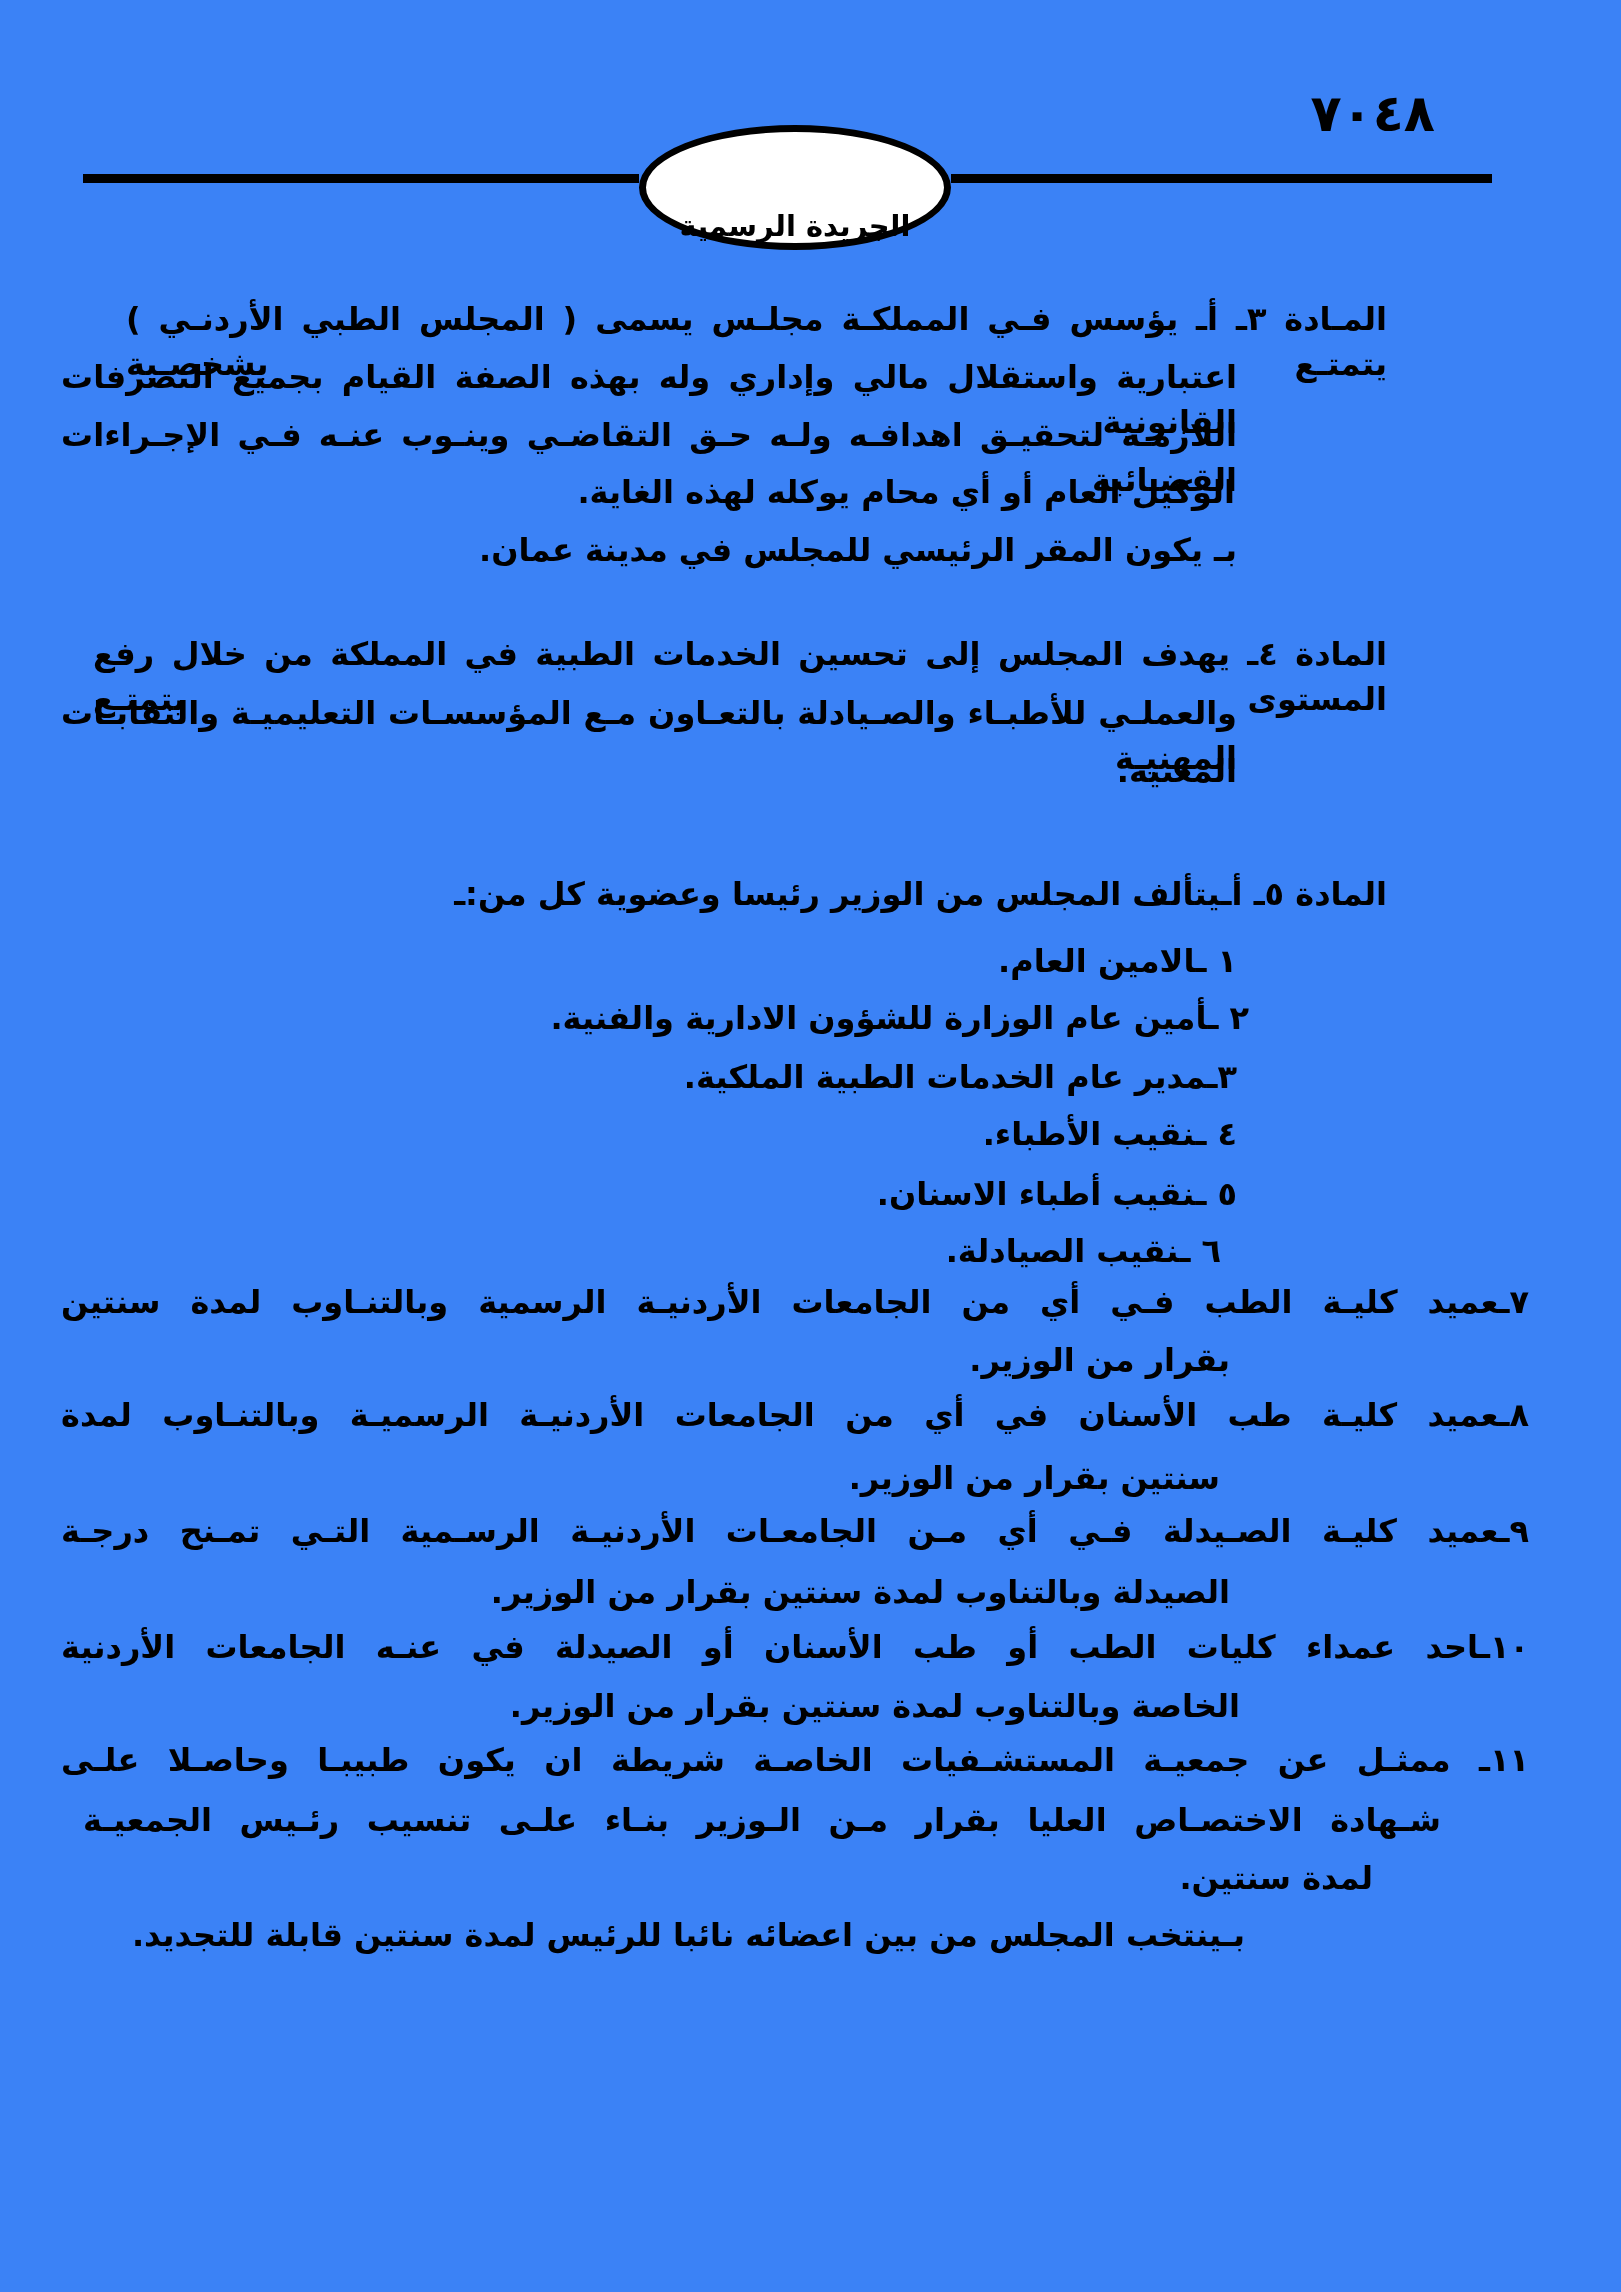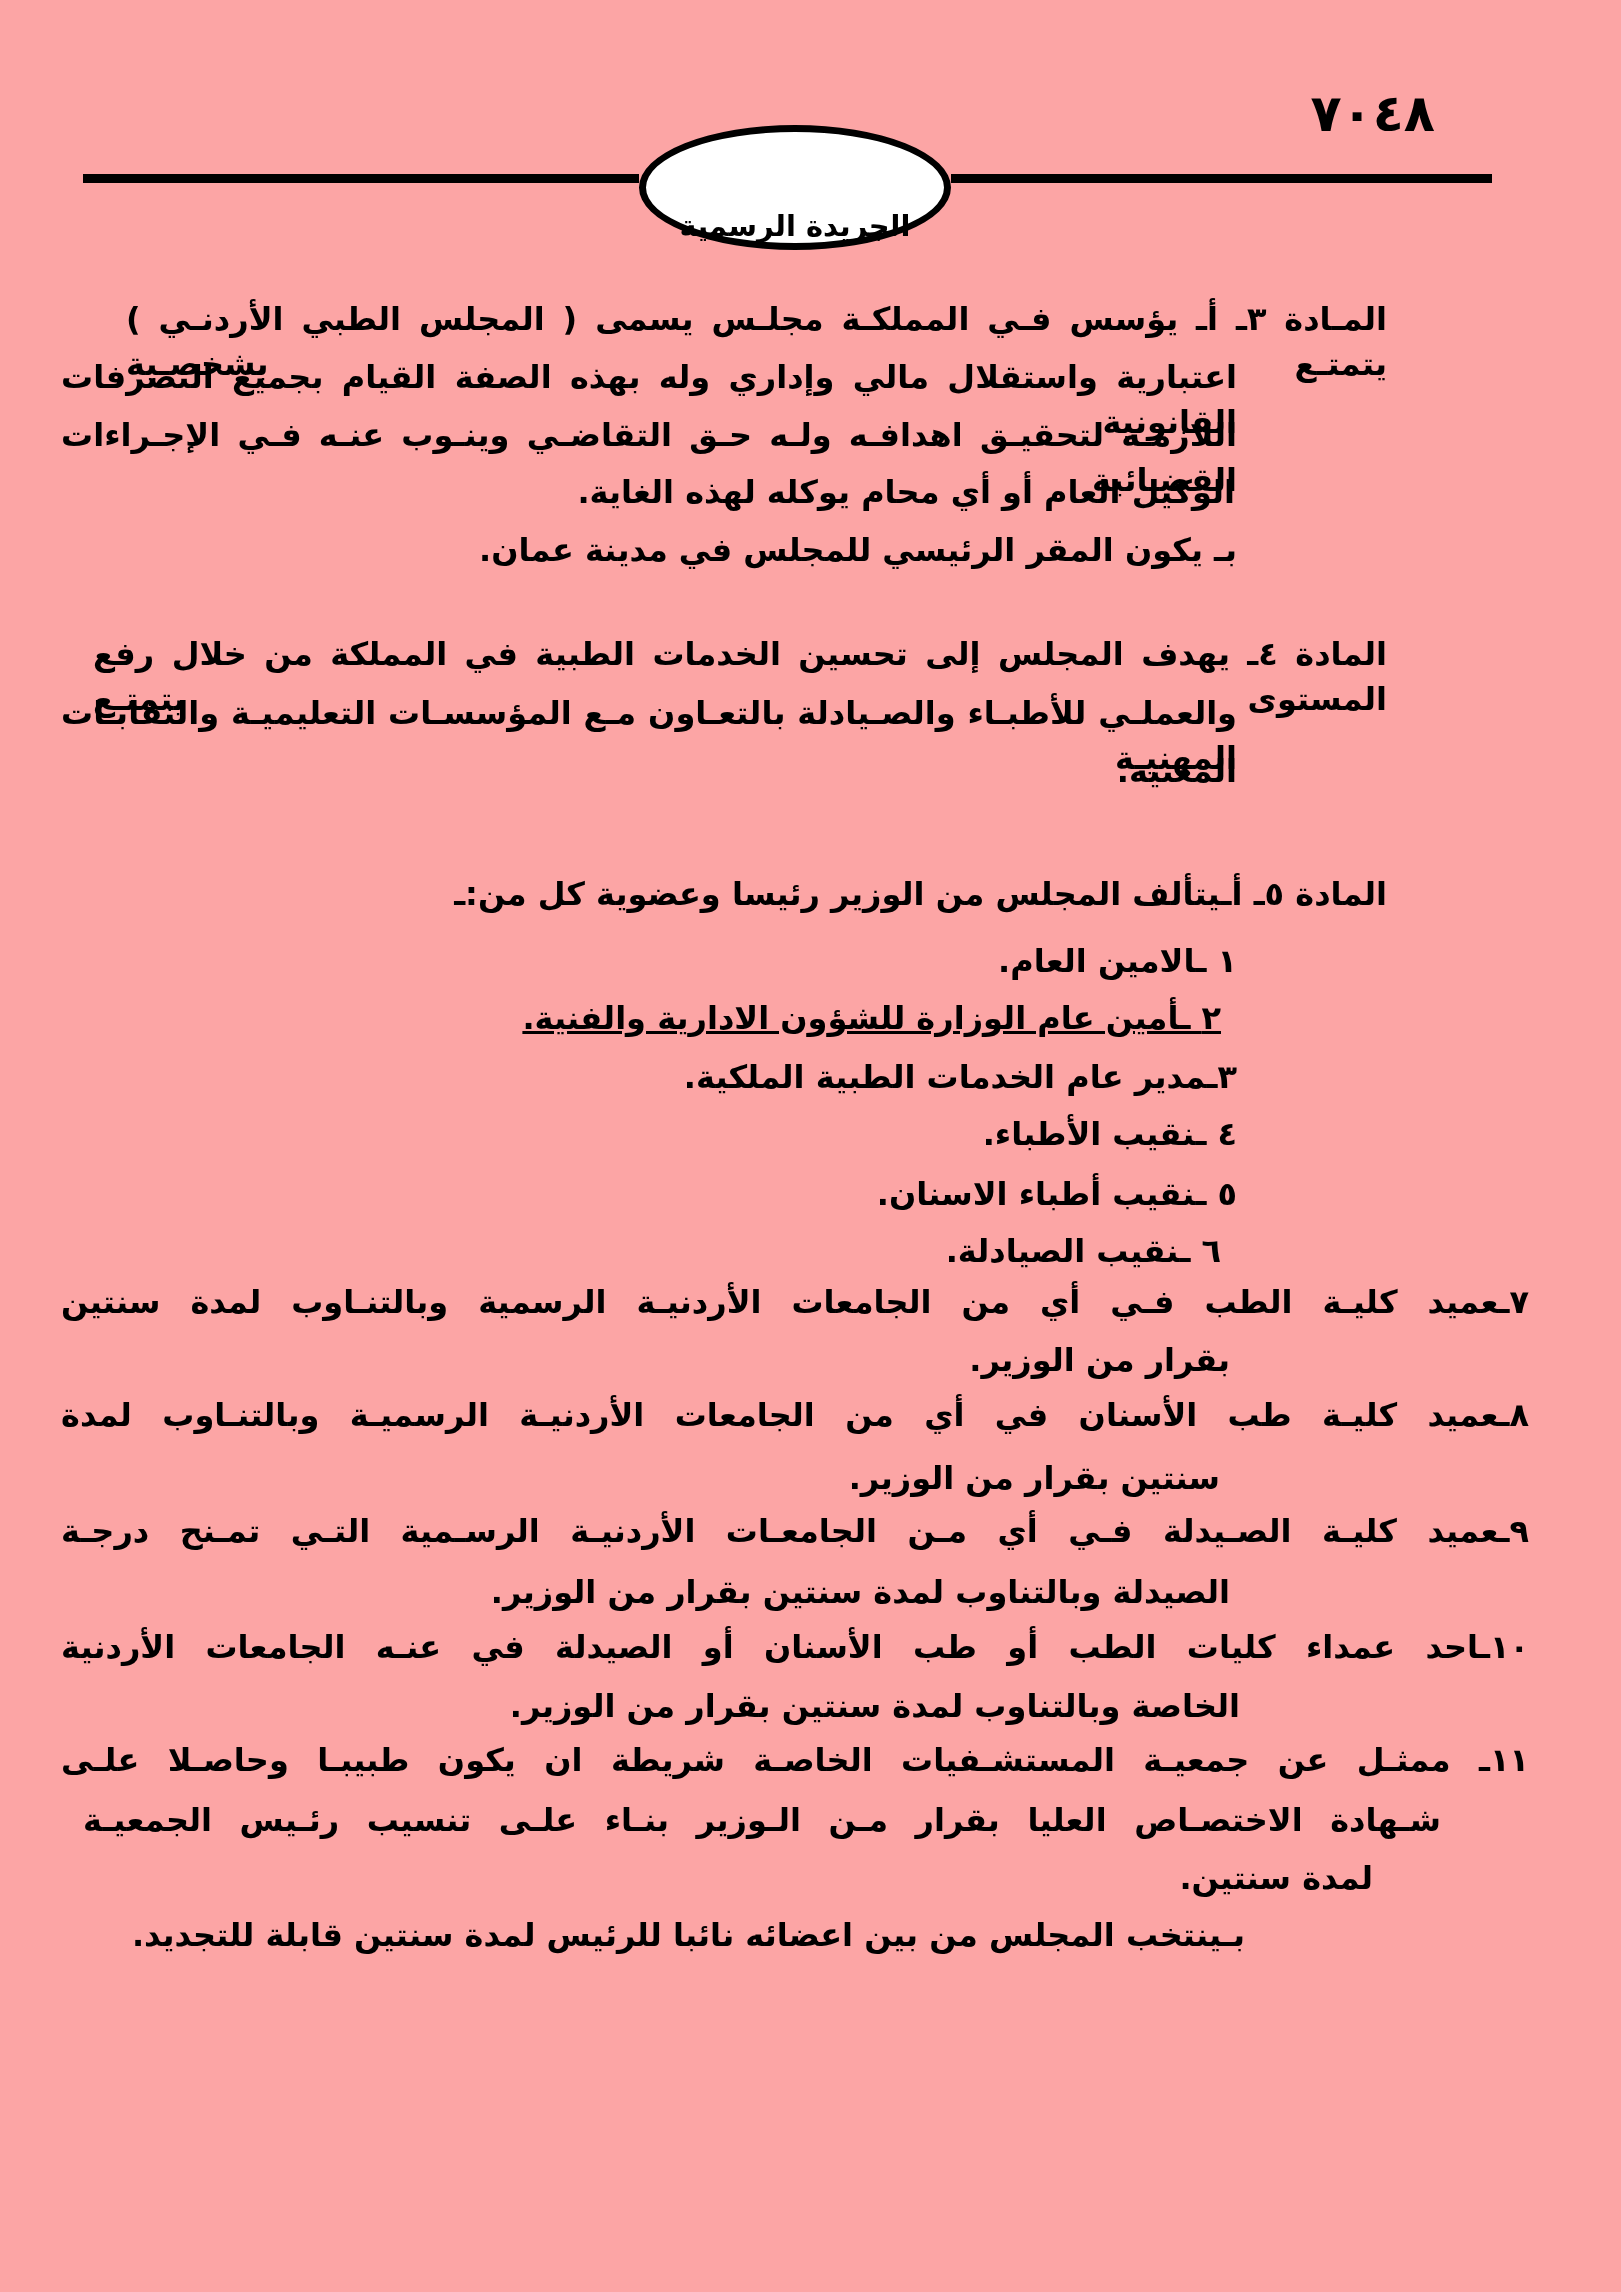--- a/index.html
+++ b/index.html
@@ -1,19 +1,19 @@
 <!DOCTYPE html>
 <html lang="ar" dir="rtl"><head>
 <meta charset="utf-8">
 <style>
   html,body{margin:0;padding:0;background:#888;}
   #page{
     position:relative;
     width:1621px;height:2293px;
-    background:#fca5a5;
+    background:#3b82f6;
     margin:0 auto;
     overflow:hidden;
     font-family:"DejaVu Sans",sans-serif;
   }
   
   #page-number{
     position:absolute;
     top:84px;right:186px;
     font-size:51px;font-weight:bold;color:#000;
     letter-spacing:5.9px;
@@ -65,21 +65,21 @@
   <div class="line just" style="top:413px;right:384px;width:1176px;">اللازمـة لتحقيـق اهدافـه ولـه حـق التقاضـي وينـوب عنـه فـي الإجـراءات القضـائية</div>
   <div class="line ralign" style="top:528px;right:384px;">بـ يكون المقر الرئيسي للمجلس في مدينة عمان.</div>
   <div class="line ralign" style="top:470px;right:386px;">الوكيل العام أو أي محام يوكله لهذه الغاية.</div>
 
   <div class="line just" style="top:632px;right:234px;width:1294px;">المادة ٤ـ يهدف المجلس إلى تحسين الخدمات الطبية في المملكة من خلال رفع المستوى يتمتـع</div>
   <div class="line just" style="top:691px;right:384px;width:1176px;">والعملـي للأطبـاء والصـيادلة بالتعـاون مـع المؤسسـات التعليميـة والنقابـات المهنيـة</div>
   <div class="line ralign" style="top:749px;right:384px;">المعنية.</div>
 
   <div class="line ralign" style="top:872px;right:234px;">المادة ٥ـ أـيتألف المجلس من الوزير رئيسا وعضوية كل من:ـ</div>
   <div class="line ralign" style="top:939px;right:384px;">١ ـالامين العام.</div>
-  <div class="line ralign" style="top:996px;right:400px;text-decoration:underline;">٢ ـأمين عام الوزارة للشؤون الادارية والفنية.</div>
+  <div class="line ralign" style="top:996px;right:372px;">٢ ـأمين عام الوزارة للشؤون الادارية والفنية.</div>
   <div class="line ralign" style="top:1055px;right:384px;">٣ـمدير عام الخدمات الطبية الملكية.</div>
   <div class="line ralign" style="top:1112px;right:384px;">٤ ـنقيب الأطباء.</div>
   <div class="line ralign" style="top:1172px;right:384px;">٥ ـنقيب أطباء الاسنان.</div>
   <div class="line ralign" style="top:1229px;right:400px;">٦ ـنقيب الصيادلة.</div>
 
   <div class="line just" style="top:1280px;right:92px;width:1468px;">٧ـعميد كليـة الطب فـي أي من الجامعات الأردنيـة الرسمية وبالتنـاوب لمدة سنتين</div>
   <div class="line ralign" style="top:1338px;right:391px;">بقرار من الوزير.</div>
 
   <div class="line just" style="top:1393px;right:92px;width:1468px;">٨ـعميد كليـة طب الأسنان في أي من الجامعات الأردنيـة الرسميـة وبالتنـاوب لمدة</div>
   <div class="line ralign" style="top:1456px;right:401px;">سنتين بقرار من الوزير.</div>

